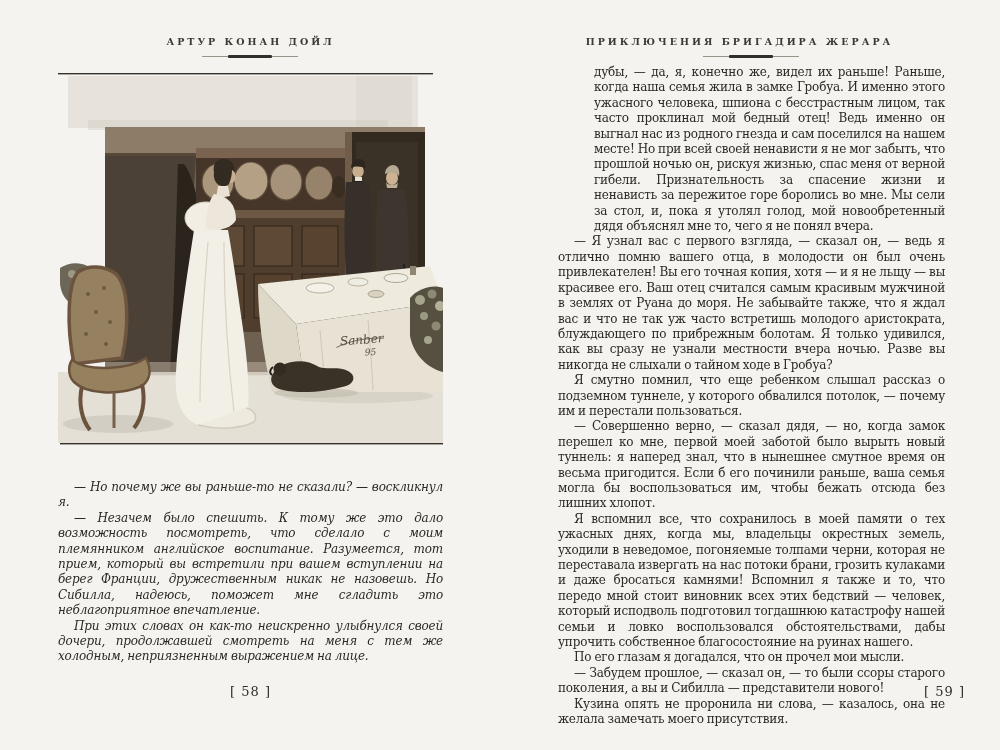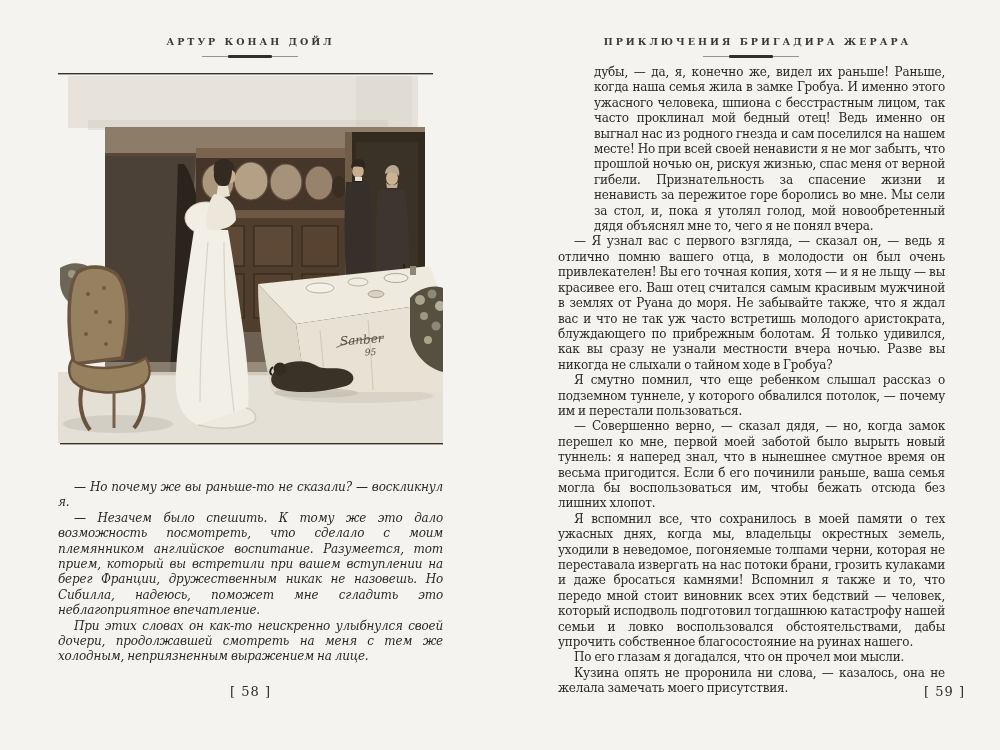--- a/index.html
+++ b/index.html
@@ -14,21 +14,21 @@
   .spread{position:absolute;inset:0;border-radius:18px;}
   .running-head{
     position:absolute;top:36px;
     text-align:center;
     font-size:9.5px;font-weight:bold;
     letter-spacing:3px;
     color:#3c3833;
     white-space:nowrap;
   }
   .head-left{left:58px;width:385px;}
-  .head-right{left:564px;width:387px;}
+  .head-right{left:546px;width:387px;}
   .head-rule{
     position:absolute;top:55px;height:3px;width:96px;
   }
   .head-rule .thin{
     position:absolute;top:1px;left:0;width:100%;height:1px;background:#9a938a;
   }
   .head-rule .thick{
     position:absolute;top:0;left:26px;width:44px;height:3px;background:#322e29;border-radius:1px;
   }
   .rule-left{left:202px;}
@@ -225,19 +225,20 @@
       <p>При этих словах он как-то неискренно улыбнулся своей дочери, продолжавшей смотреть на меня с тем же холодным, неприязненным выражением на лице.</p>
     </div>
 
   <div class="textcol text-right" lang="ru">
       <p class="no-indent">дубы, — да, я, конечно же, видел их раньше! Раньше, когда наша семья жила в замке Гробуа. И именно этого ужасного человека, шпиона с бесстрастным лицом, так часто проклинал мой бедный отец! Ведь именно он выгнал нас из родного гнезда и сам поселился на нашем месте! Но при всей своей ненависти я не мог забыть, что прошлой ночью он, рискуя жизнью, спас меня от верной гибели. Признательность за спасение жизни и ненависть за пережитое горе боролись во мне. Мы сели за стол, и, пока я утолял голод, мой новообретенный дядя объяснял мне то, чего я не понял вчера.</p>
       <p>— Я узнал вас с первого взгляда, — сказал он, — ведь я отлично помню вашего отца, в молодости он был очень привлекателен! Вы его точная копия, хотя — и я не льщу — вы красивее его. Ваш отец считался самым красивым мужчиной в землях от Руана до моря. Не забывайте также, что я ждал вас и что не так уж часто встретишь молодого аристократа, блуждающего по прибрежным болотам. Я только удивился, как вы сразу не узнали местности вчера ночью. Разве вы никогда не слыхали о тайном ходе в Гробуа?</p>
       <p>Я смутно помнил, что еще ребенком слышал рассказ о подземном туннеле, у которого обвалился потолок, — почему им и перестали пользоваться.</p>
       <p>— Совершенно верно, — сказал дядя, — но, когда замок перешел ко мне, первой моей заботой было вырыть новый туннель: я наперед знал, что в нынешнее смутное время он весьма пригодится. Если б его починили раньше, ваша семья могла бы воспользоваться им, чтобы бежать отсюда без лишних хлопот.</p>
       <p>Я вспомнил все, что сохранилось в моей памяти о тех ужасных днях, когда мы, владельцы окрестных земель, уходили в неведомое, погоняемые толпами черни, которая не переставала извергать на нас потоки брани, грозить кулаками и даже бросаться камнями! Вспомнил я также и то, что передо мной стоит виновник всех этих бедствий — человек, который исподволь подготовил тогдашнюю катастрофу нашей семьи и ловко воспользовался обстоятельствами, дабы упрочить собственное благосостояние на руинах нашего.</p>
       <p>По его глазам я догадался, что он прочел мои мысли.</p>
+      <p>— Забудем прошлое, — сказал он, — то были ссоры старого поколения, а вы и Сибилла — представители нового!</p>
       <p>Кузина опять не проронила ни слова, — казалось, она не желала замечать моего присутствия.</p>
     </div>
 
   <div class="page-number pn-left">[ 58 ]</div>
   <div class="page-number pn-right">[ 59 ]</div>
 
 </div>
 
 </body></html>

